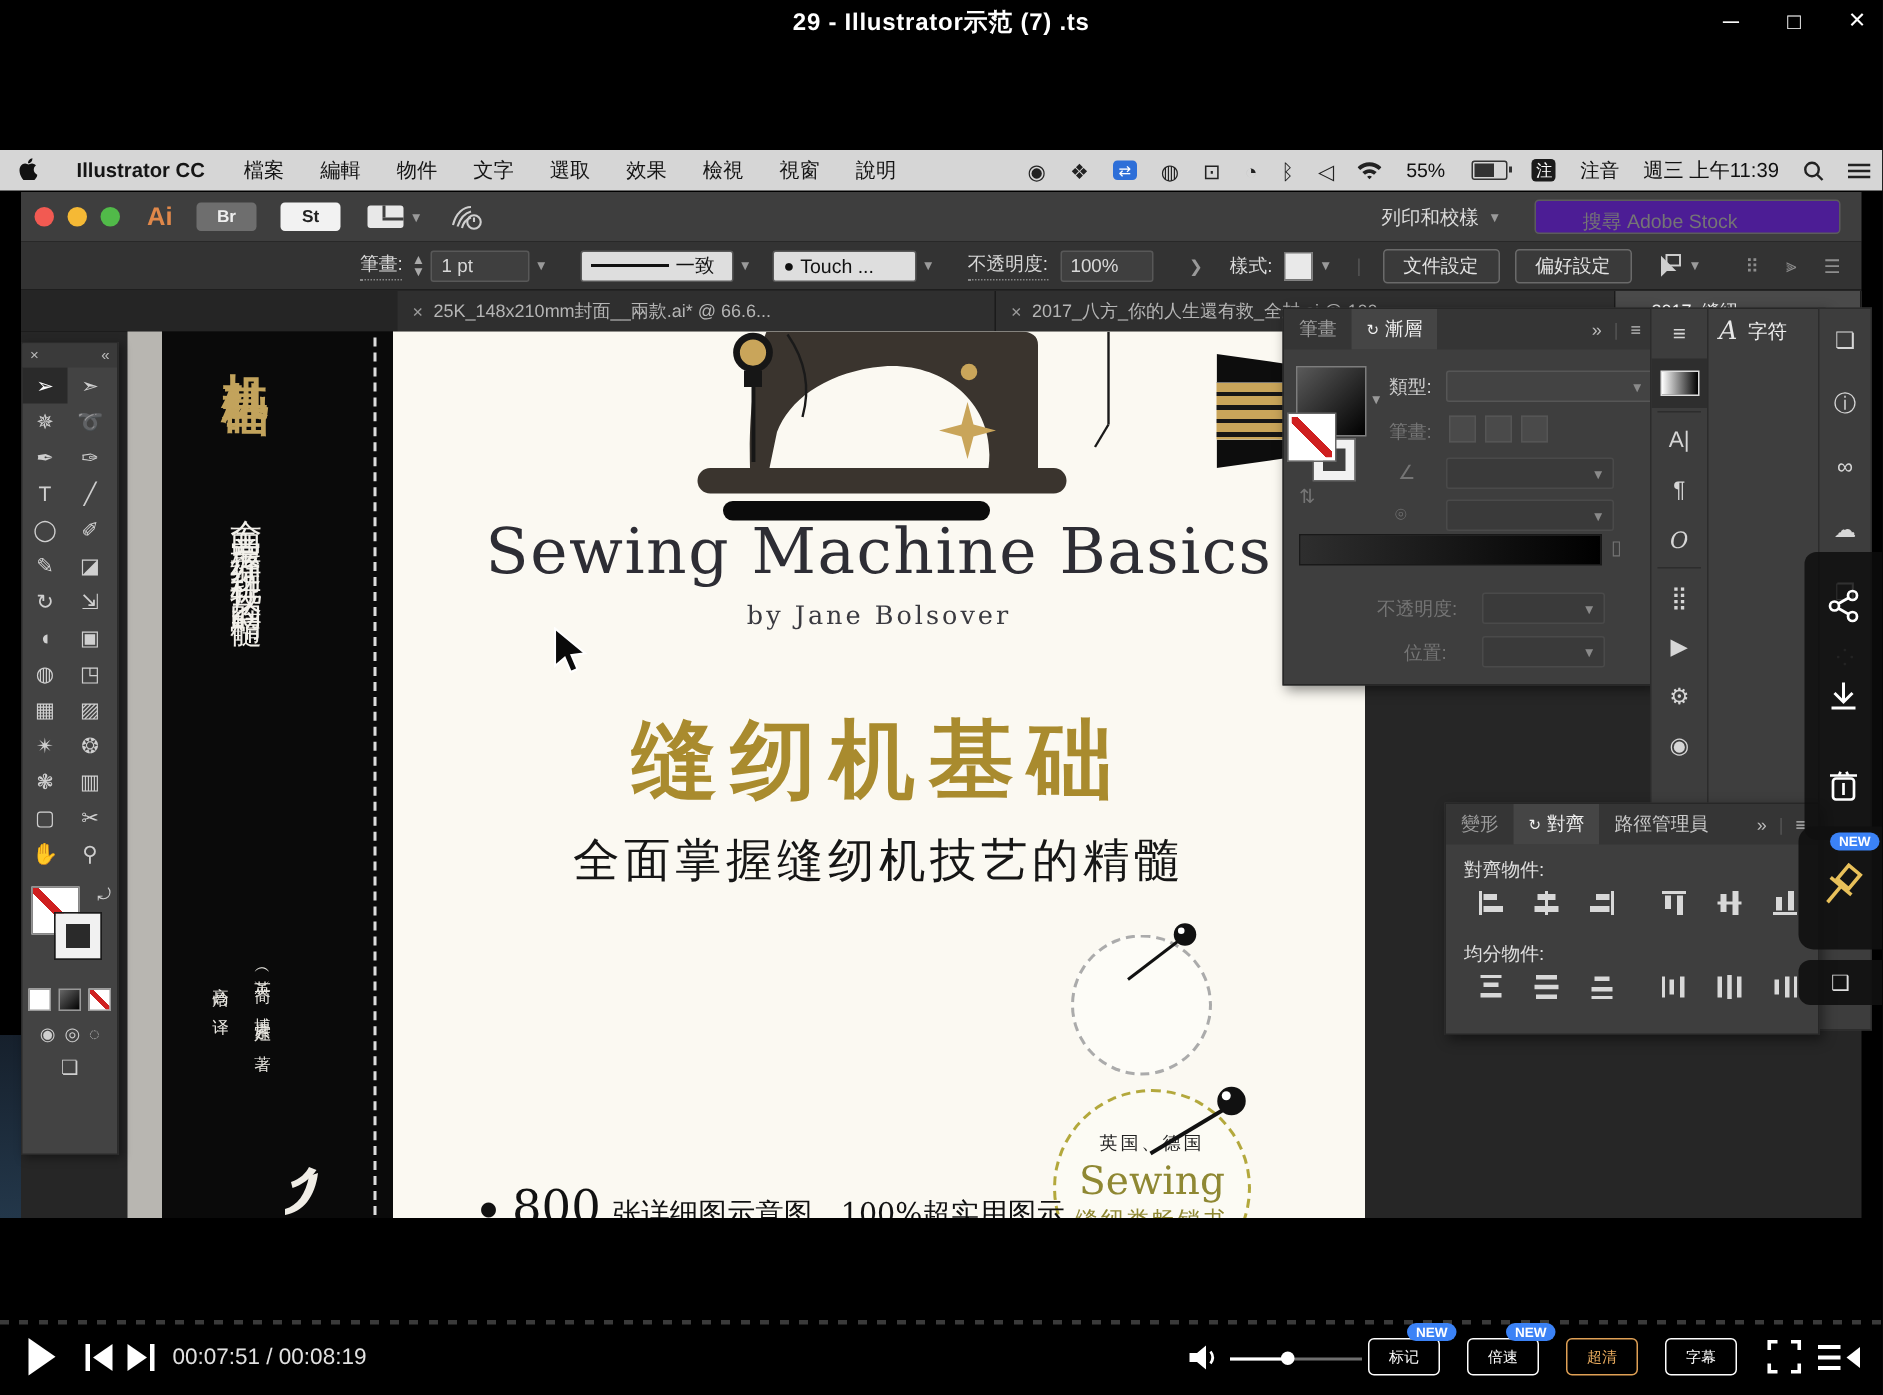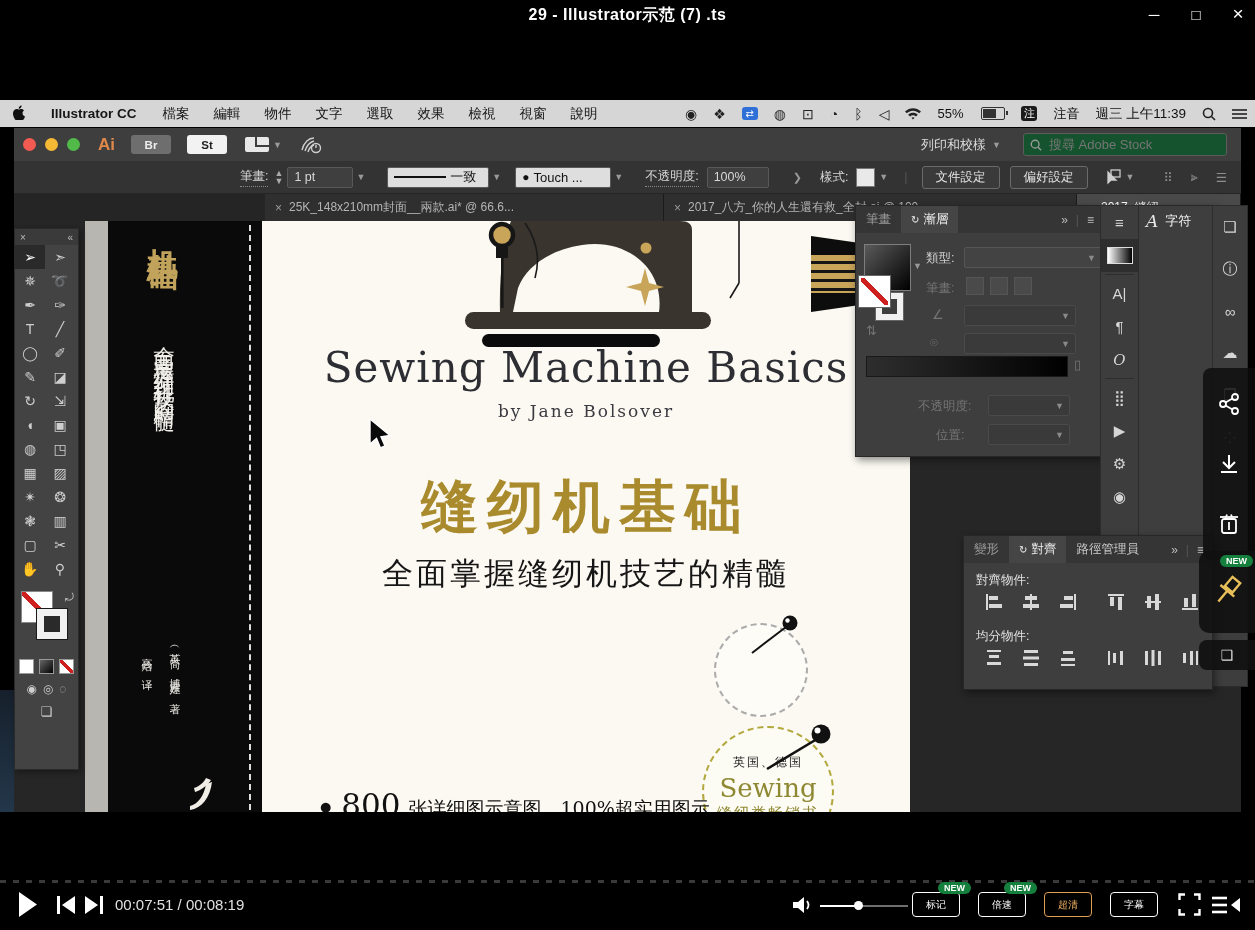--- a/index.html
+++ b/index.html
@@ -31,22 +31,22 @@
   .ailogo{color:#e0884a;font-weight:bold;font-size:17px;margin-left:18px;}
   .chip{border-radius:3px;font-size:11.5px;font-weight:bold;width:40px;height:19px;display:flex;
         align-items:center;justify-content:center;margin-left:16px;}
   .chip.br{background:#6e6e6e;color:#eee;}
   .chip.st{background:#f2f2f2;color:#222;}
   .wsicon{margin-left:18px;display:flex;align-items:center;gap:4px;color:#cfcfcf;}
   .wsrects{width:24px;height:15px;background:#e8e8e8;border-radius:2px;position:relative;}
   .wsrects::after{content:"";position:absolute;left:10px;top:0;bottom:7px;width:2px;background:#3e3e3e;}
   .wsrects::before{content:"";position:absolute;left:10px;top:8px;right:0;height:2px;background:#3e3e3e;}
   .proof{margin-left:auto;color:#dcdcdc;font-size:13px;display:flex;align-items:center;gap:6px;}
-  .stocksearch{margin:0 14px 0 22px;background:#14532d;border:1px solid #5c5c5c;border-radius:3px;height:21px;
-               width:190px;display:flex;align-items:center;color:#9b9b9b;font-size:13px;padding:0 6px;gap:5px;}
+  .stocksearch{margin:0 14px 0 22px;background:#4c1d95;border:1px solid #5c5c5c;border-radius:3px;height:21px;
+               width:190px;display:flex;align-items:center;color:#9b9b9b;font-size:13px;padding:0 6px;gap:5px;flex-direction:column;}
   .stocksearch input{background:transparent;border:0;outline:0;color:#bbb;font-size:13px;width:140px;
                font-family:"Liberation Sans",sans-serif;}
   .ctrlbar{left:14px;top:161px;width:1227px;height:32px;background:#333;display:flex;align-items:center;
            font-size:12.5px;color:#d8d8d8;}
   .lbl{border-bottom:1px dotted #888;padding-bottom:1px;}
   .vbox{background:#3f3f3f;border:1px solid #585858;border-radius:2px;height:19px;display:flex;
         align-items:center;padding:0 6px;gap:4px;}
   .vbox.light{background:#dedede;color:#111;}
   .chev{color:#9a9a9a;font-size:9px;}
   .ctrlbtn{border:1px solid #6a6a6a;border-radius:3px;background:#3a3a3a;color:#e4e4e4;height:21px;
@@ -147,21 +147,21 @@
   .charhead{height:30px;display:flex;align-items:center;gap:7px;padding-left:8px;color:#f0f0f0;font-size:13px;}
   .fancyA{font-family:"DejaVu Serif",serif;font-style:italic;font-size:17px;color:#e8e8e8;}
   .alignpanel{left:963px;top:535px;width:248px;height:153px;}
   .seclbl{font-size:12.5px;color:#e0e0e0;}
   .icrow{position:absolute;display:flex;}
   .aic{width:20px;height:20px;}
   
   .vstrip{left:1203px;top:368px;width:52px;height:180px;background:rgba(12,12,12,.82);border-radius:8px 0 0 8px;
      display:flex;flex-direction:column;align-items:center;justify-content:space-around;padding:6px 0;}
   .pinbox{left:1199px;top:551px;width:56px;height:82px;background:rgba(16,16,16,.92);border-radius:10px 0 0 10px;}
-  .newpill{background:#15803d;color:#fff;font-size:9px;font-weight:bold;border-radius:8px;padding:1px 6px;}
+  .newpill{background:#3b82f6;color:#fff;font-size:9px;font-weight:bold;border-radius:8px;padding:1px 6px;}
   .pinnew{position:absolute;right:2px;top:4px;}
   .dockstub{left:1199px;top:640px;width:56px;height:30px;background:rgba(16,16,16,.92);border-radius:8px 0 0 8px;
      display:flex;align-items:center;justify-content:center;color:#ddd;font-size:14px;}
   
   .seekdots{left:0;top:880px;width:1255px;height:3px;
      background:repeating-linear-gradient(90deg,#3a3a3a 0 6px,transparent 6px 13px);}
   .ptime{left:115px;top:896px;color:#e0e0e0;font-size:15px;}
   .pbtn{top:892px;width:48px;height:25px;border:1.5px solid #fff;border-radius:4px;color:#fff;font-size:10px;
      display:flex;align-items:center;justify-content:center;background:transparent;box-sizing:border-box;}
   .pbtn.accent{border-color:#dfa055;color:#e8ab5e;}

